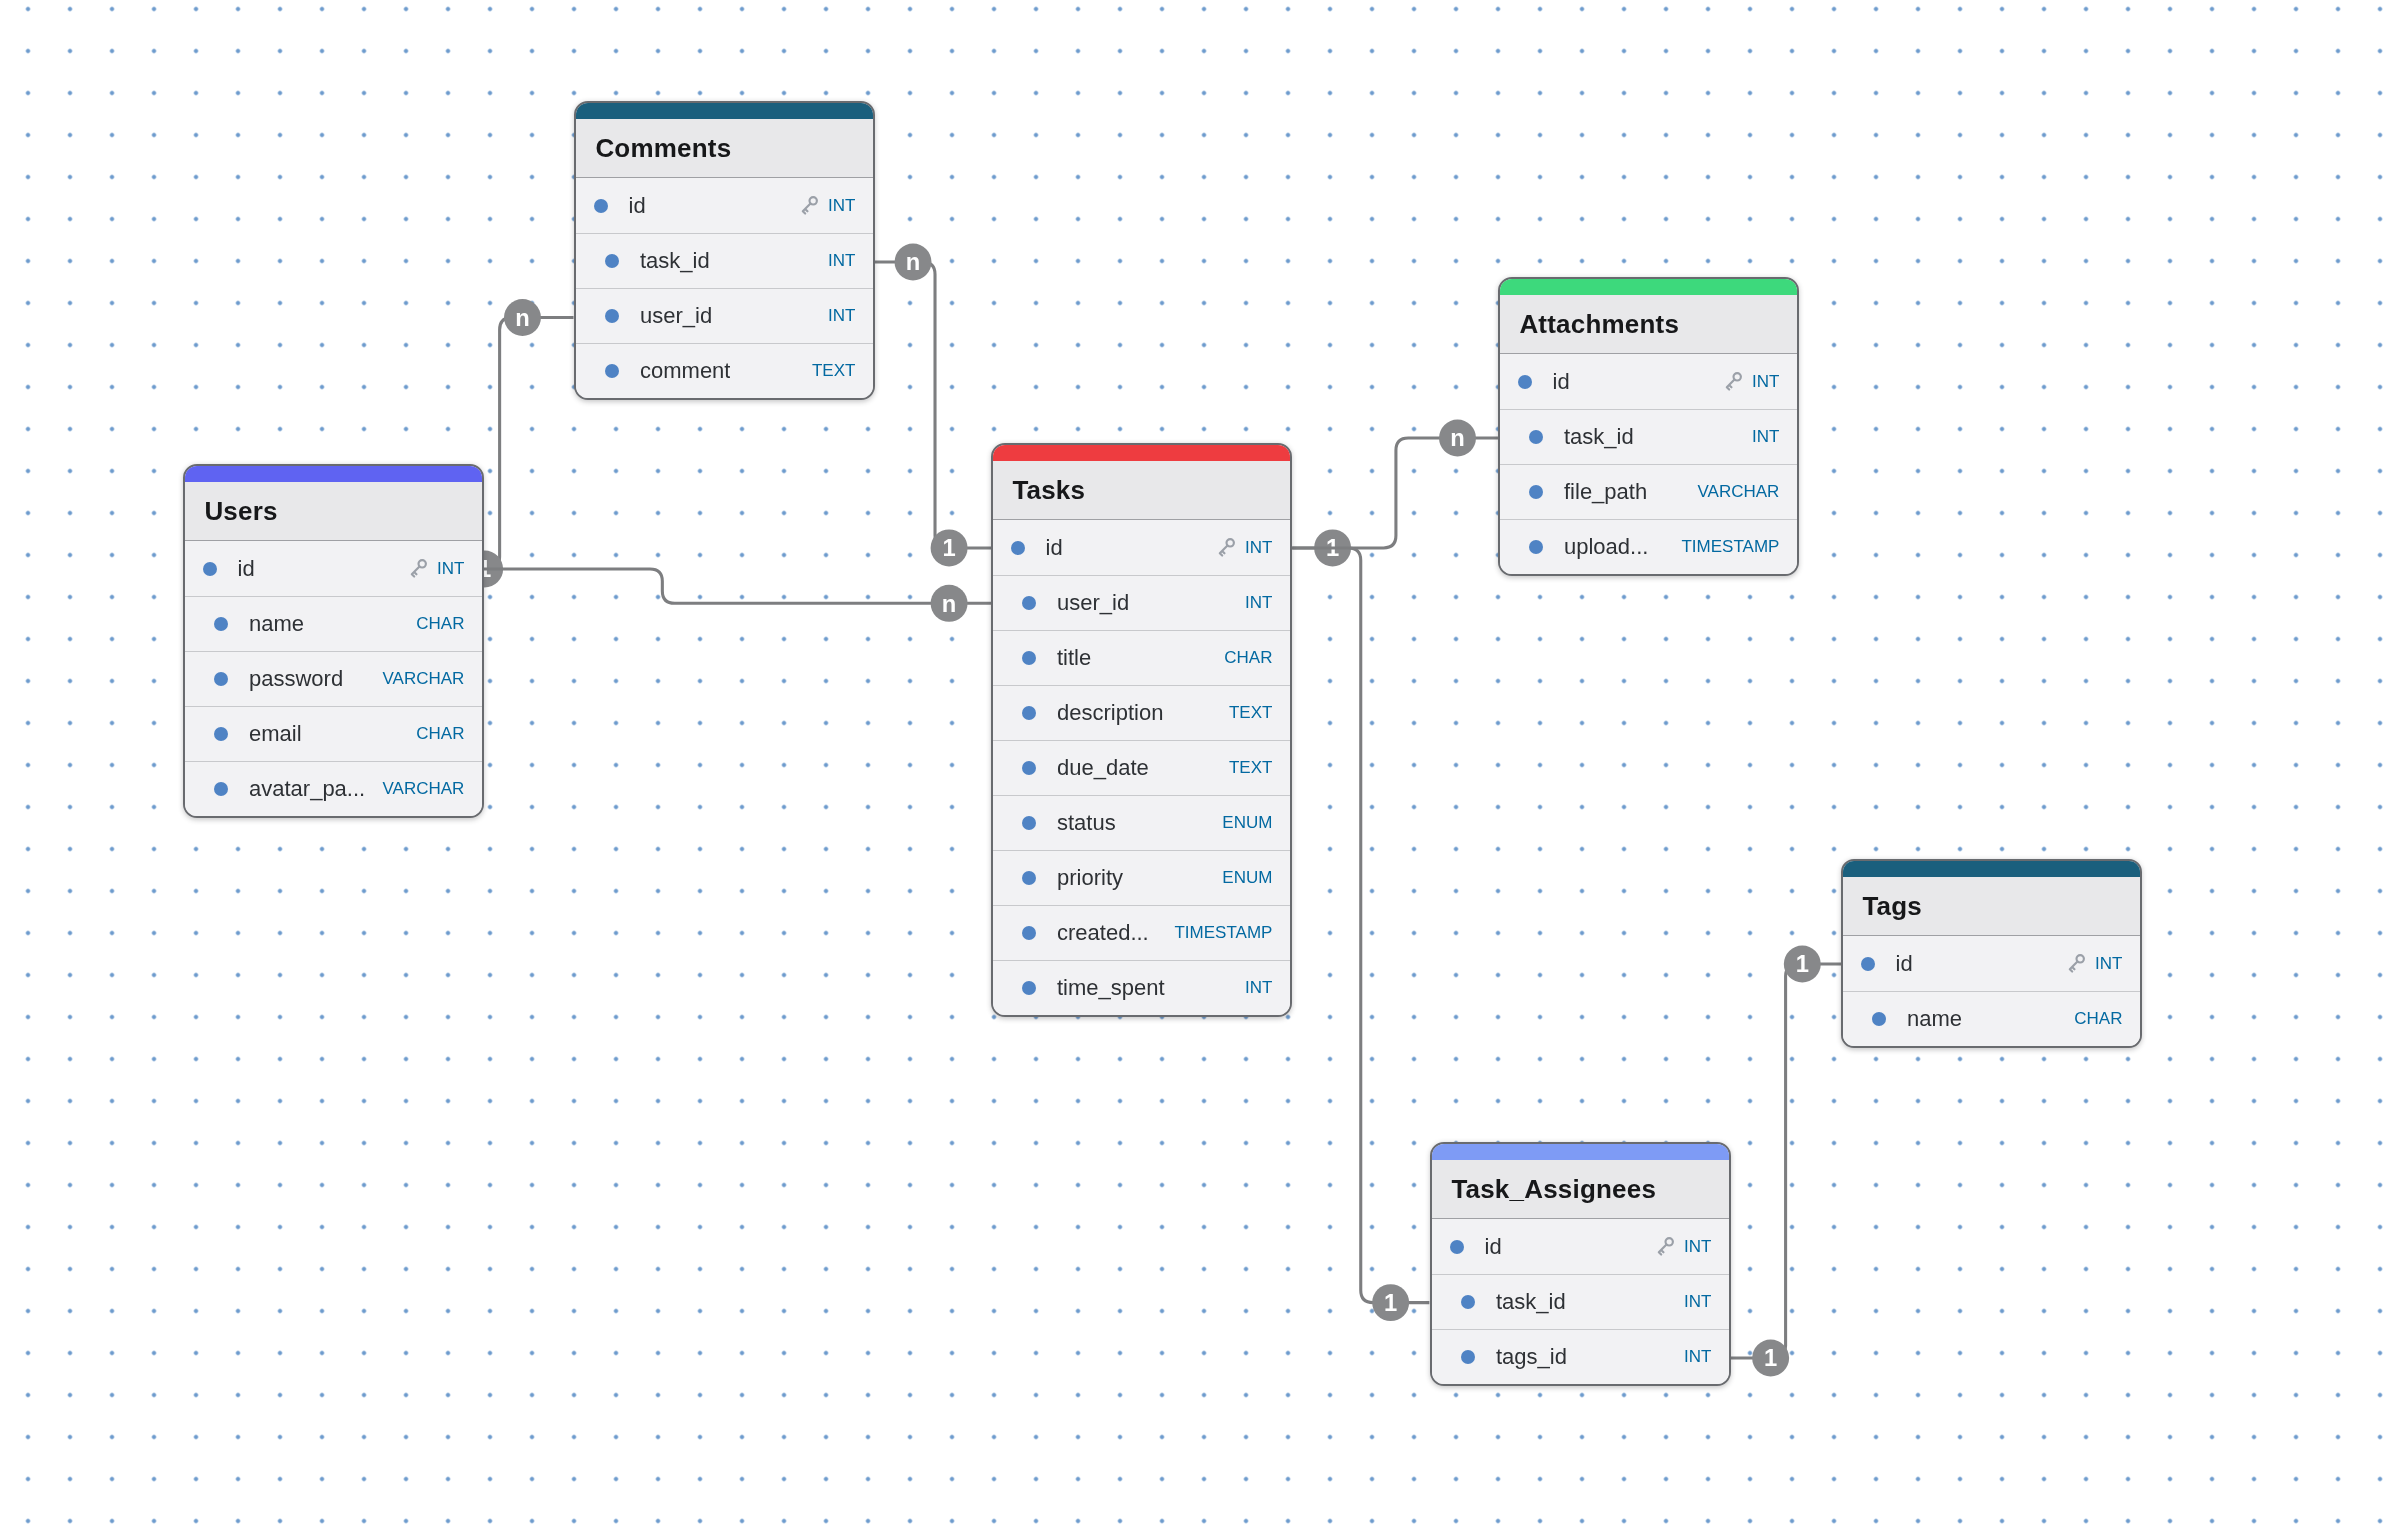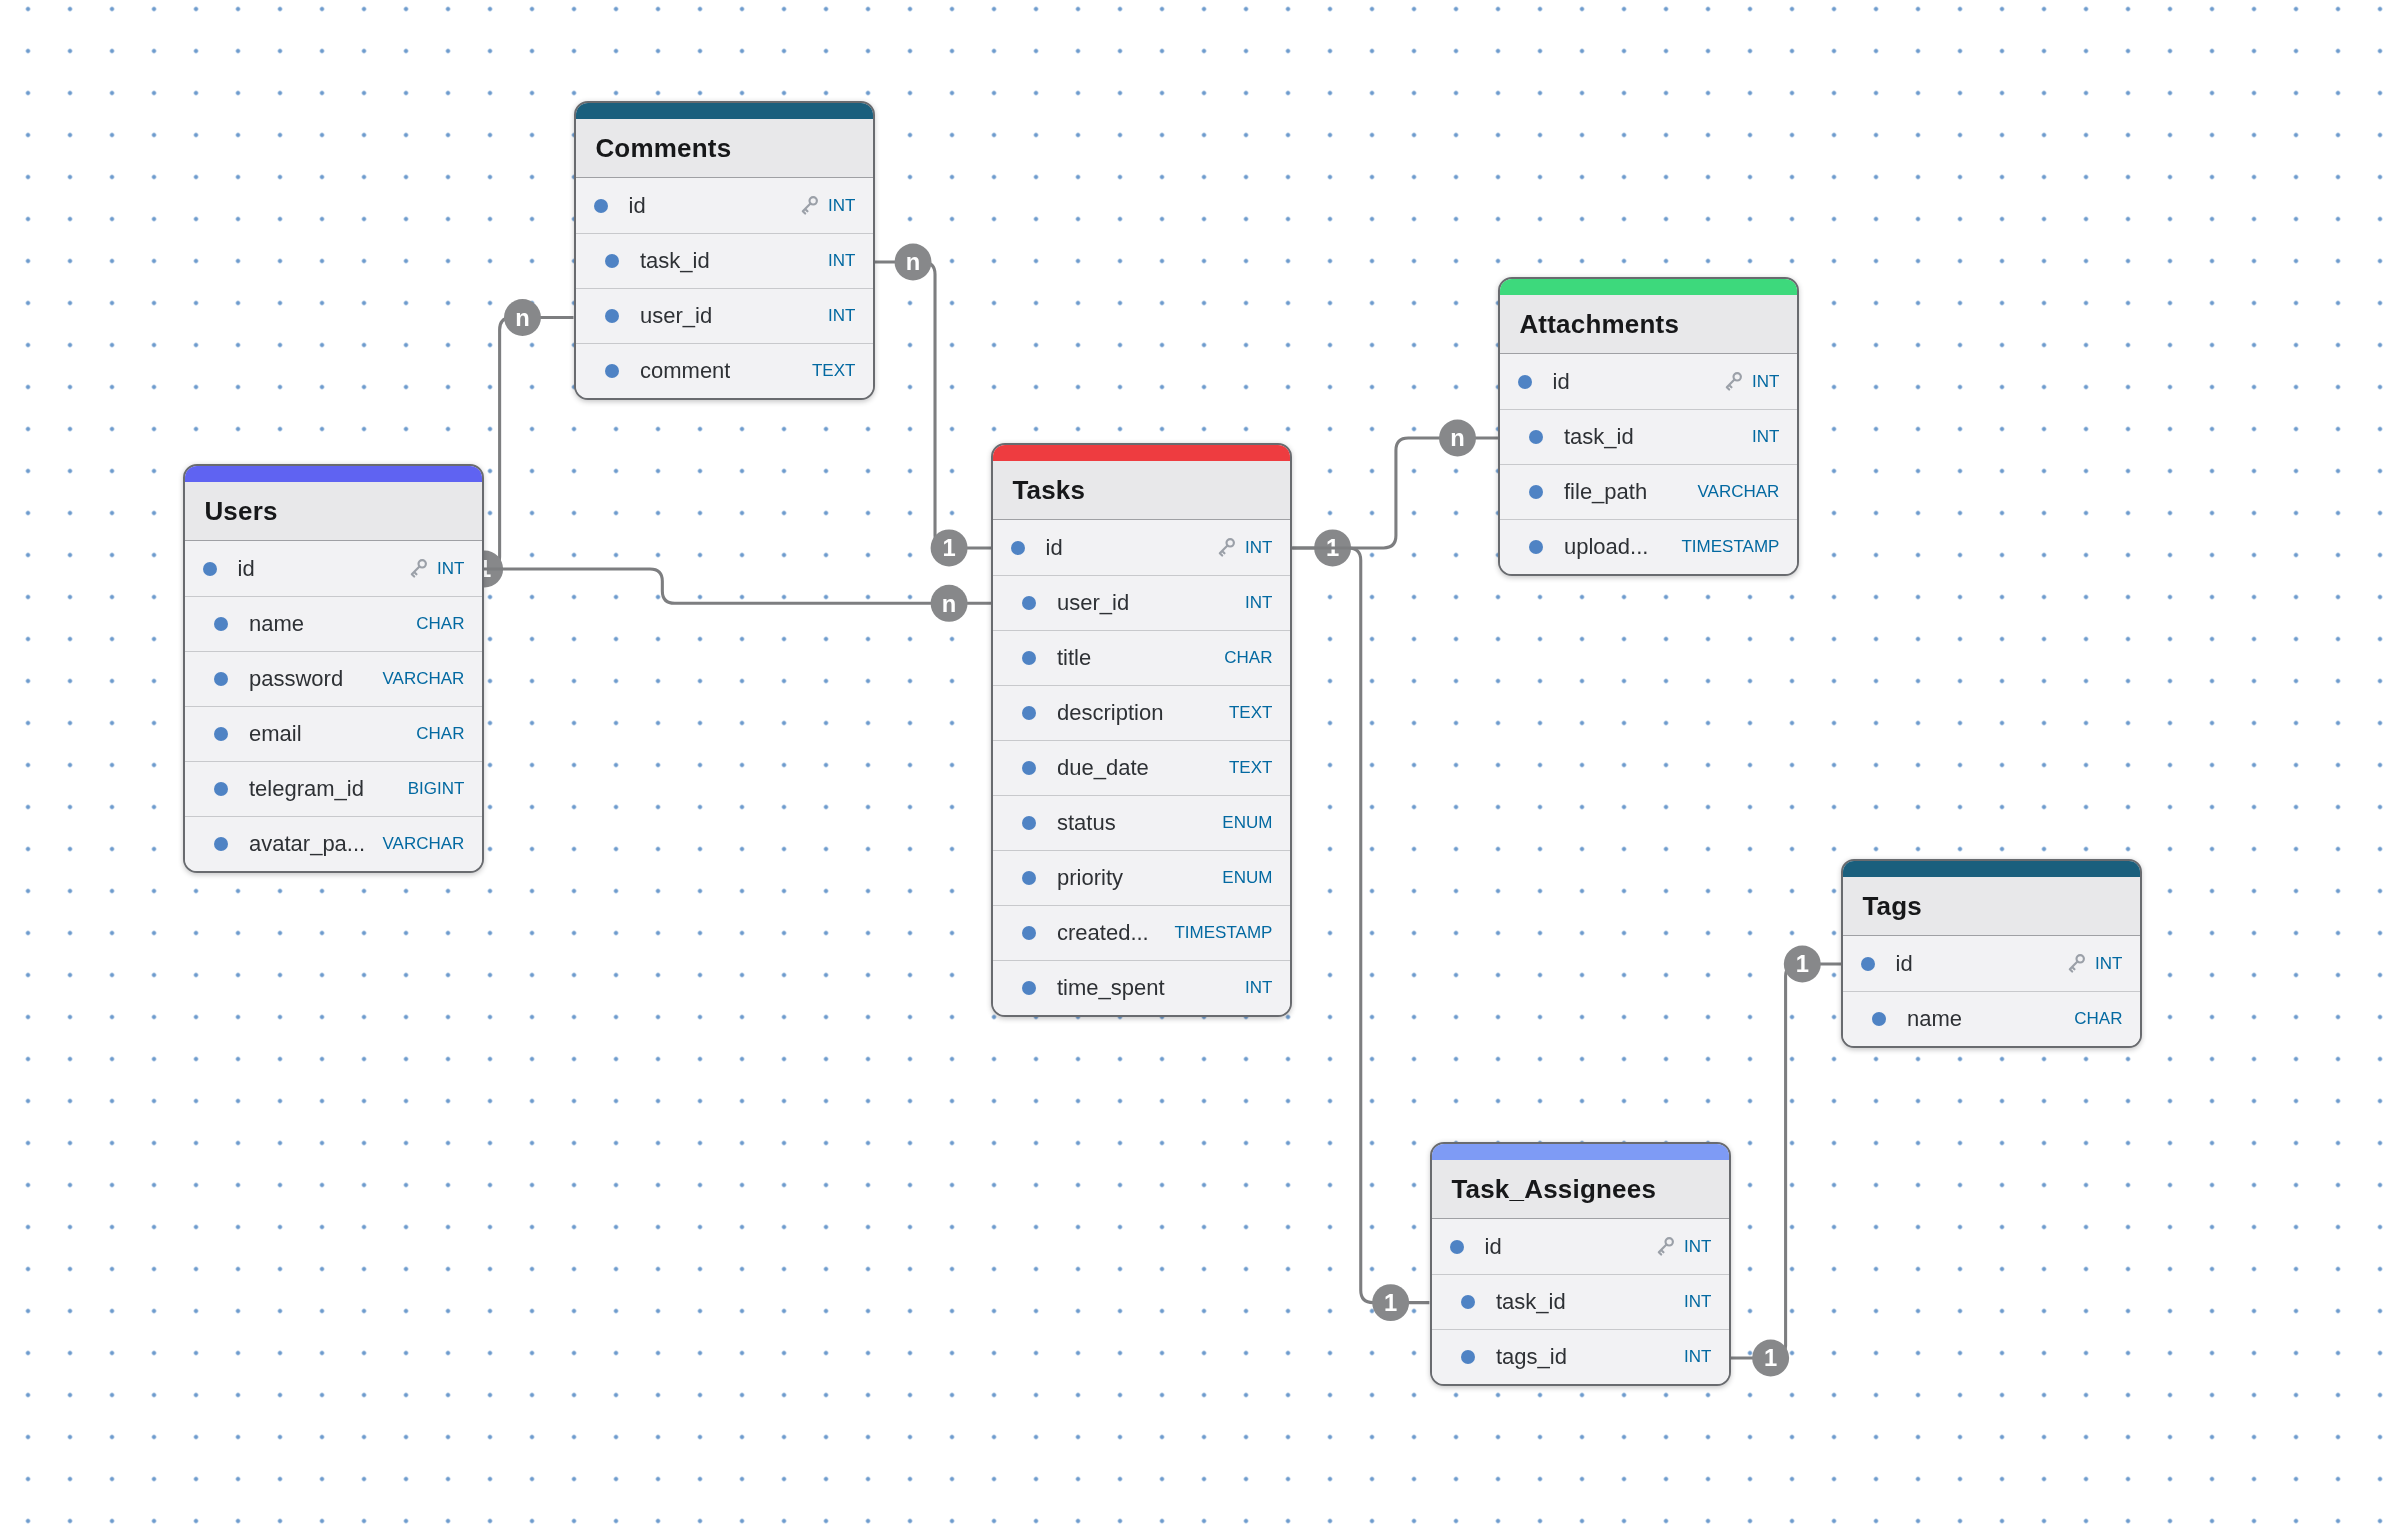--- a/index.html
+++ b/index.html
@@ -158,27 +158,20 @@
   </div>
           <div class="field-row">
     <span class="field-dot"></span>
     <span class="field-name">email</span>
     <span class="flex-spacer"></span>
 
     <span class="field-type">CHAR</span>
   </div>
           <div class="field-row">
     <span class="field-dot"></span>
-    <span class="field-name">telegram_id</span>
-    <span class="flex-spacer"></span>
-
-    <span class="field-type">BIGINT</span>
-  </div>
-          <div class="field-row">
-    <span class="field-dot"></span>
     <span class="field-name">avatar_pa...</span>
     <span class="flex-spacer"></span>
 
     <span class="field-type">VARCHAR</span>
   </div>
         </div>
   </div>
       <div class="table-card" style="left: 991px; top: 443px; width: 301px;">
     <div class="accent-bar" style="background: rgb(238, 60, 64);"></div>
     <div class="title-strip">

